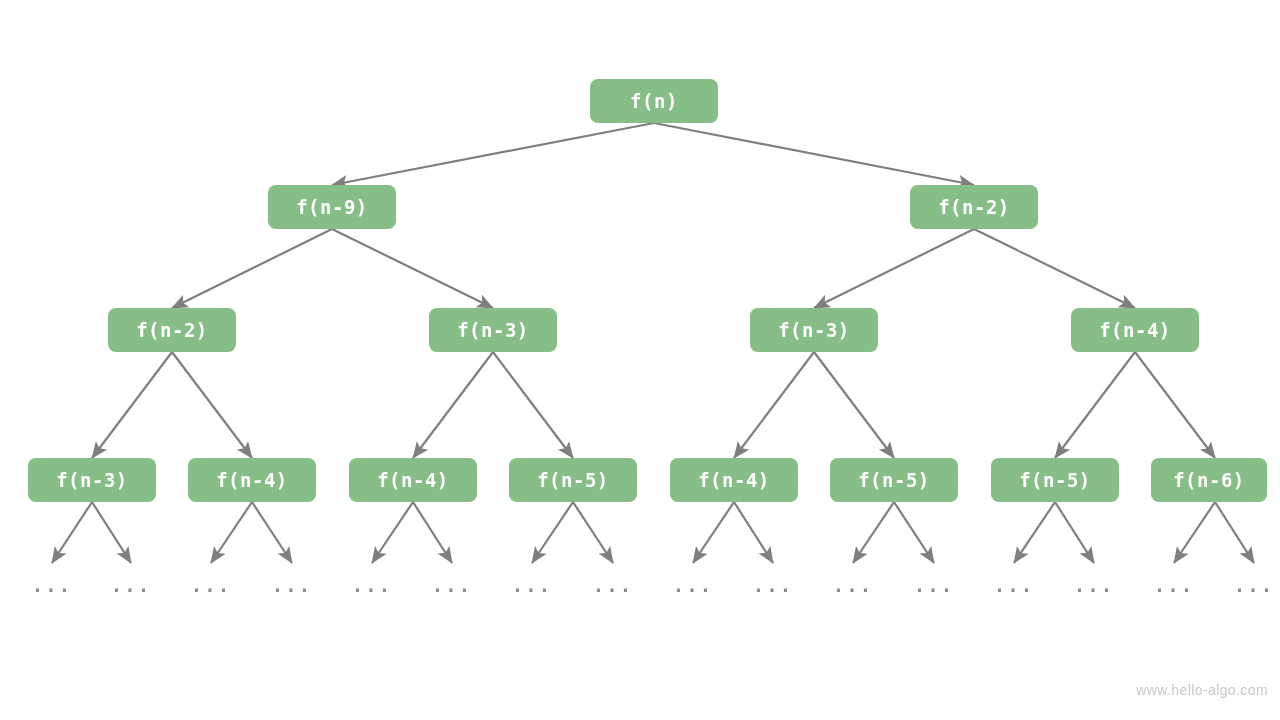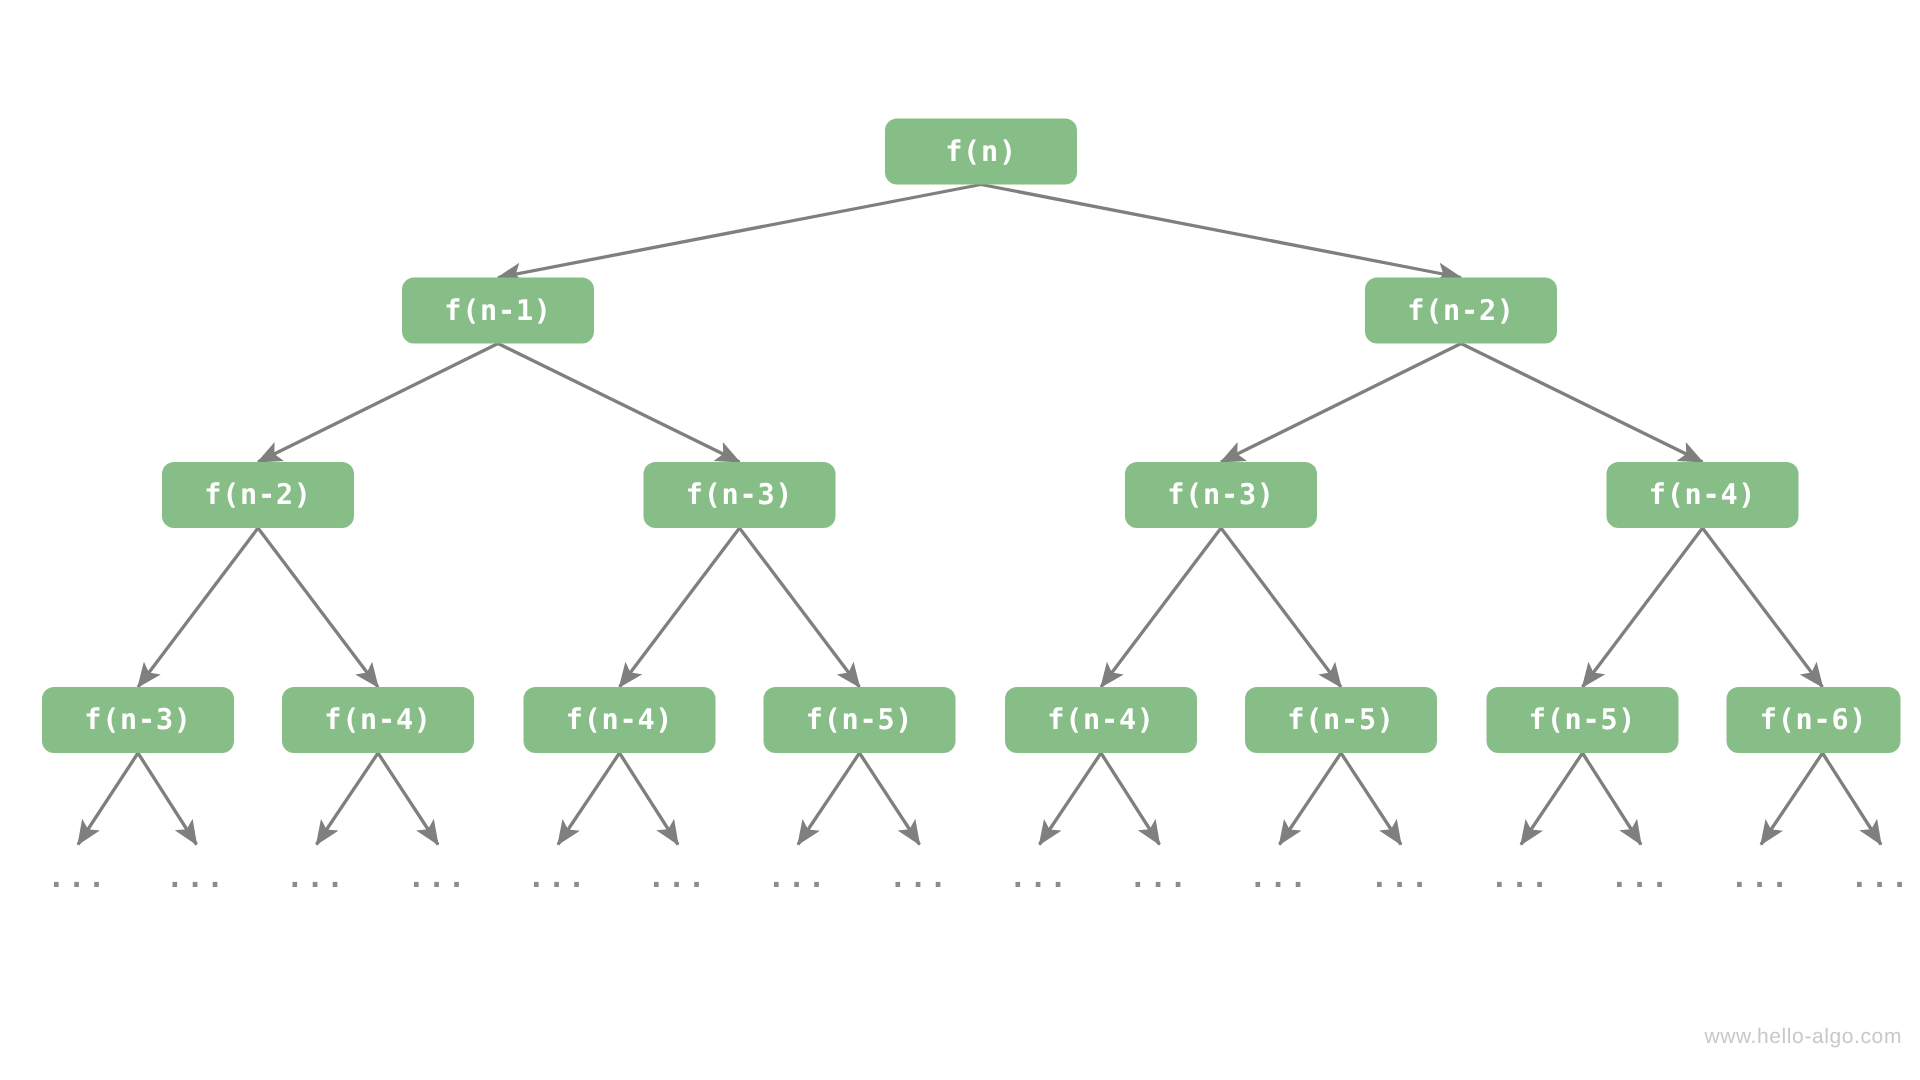--- a/index.html
+++ b/index.html
@@ -110,21 +110,21 @@
         <line x1="882" y1="502" x2="922" y2="563" stroke="#7f7f7f" stroke-width="2.2" marker-end="url(#arrowhead)"></line>
         <line x1="1043" y1="502" x2="1002" y2="563" stroke="#7f7f7f" stroke-width="2.2" marker-end="url(#arrowhead)"></line>
         <line x1="1043" y1="502" x2="1082" y2="563" stroke="#7f7f7f" stroke-width="2.2" marker-end="url(#arrowhead)"></line>
         <line x1="1203" y1="502" x2="1162" y2="563" stroke="#7f7f7f" stroke-width="2.2" marker-end="url(#arrowhead)"></line>
         <line x1="1203" y1="502" x2="1242" y2="563" stroke="#7f7f7f" stroke-width="2.2" marker-end="url(#arrowhead)"></line>
       </g>
   </svg>
 
   <div id="node-layer">
       <div class="node" style="left: 578px; top: 79px; width: 128px; height: 44px; background: rgb(135, 189, 135); color: rgb(255, 255, 255);">f(n)</div>
-      <div class="node" style="left: 256px; top: 185px; width: 128px; height: 44px; background: rgb(135, 189, 135); color: rgb(255, 255, 255);">f(n-1)</div>
+      <div class="node" style="left: 256px; top: 185px; width: 128px; height: 44px; background: rgb(135, 189, 135); color: rgb(255, 255, 255);">f(n-9)</div>
       <div class="node" style="left: 898px; top: 185px; width: 128px; height: 44px; background: rgb(135, 189, 135); color: rgb(255, 255, 255);">f(n-2)</div>
       <div class="node" style="left: 96px; top: 308px; width: 128px; height: 44px; background: rgb(135, 189, 135); color: rgb(255, 255, 255);">f(n-2)</div>
       <div class="node" style="left: 417px; top: 308px; width: 128px; height: 44px; background: rgb(135, 189, 135); color: rgb(255, 255, 255);">f(n-3)</div>
       <div class="node" style="left: 738px; top: 308px; width: 128px; height: 44px; background: rgb(135, 189, 135); color: rgb(255, 255, 255);">f(n-3)</div>
       <div class="node" style="left: 1059px; top: 308px; width: 128px; height: 44px; background: rgb(135, 189, 135); color: rgb(255, 255, 255);">f(n-4)</div>
       <div class="node" style="left: 16px; top: 458px; width: 128px; height: 44px; background: rgb(135, 189, 135); color: rgb(255, 255, 255);">f(n-3)</div>
       <div class="node" style="left: 176px; top: 458px; width: 128px; height: 44px; background: rgb(135, 189, 135); color: rgb(255, 255, 255);">f(n-4)</div>
       <div class="node" style="left: 337px; top: 458px; width: 128px; height: 44px; background: rgb(135, 189, 135); color: rgb(255, 255, 255);">f(n-4)</div>
       <div class="node" style="left: 497px; top: 458px; width: 128px; height: 44px; background: rgb(135, 189, 135); color: rgb(255, 255, 255);">f(n-5)</div>
       <div class="node" style="left: 658px; top: 458px; width: 128px; height: 44px; background: rgb(135, 189, 135); color: rgb(255, 255, 255);">f(n-4)</div>

